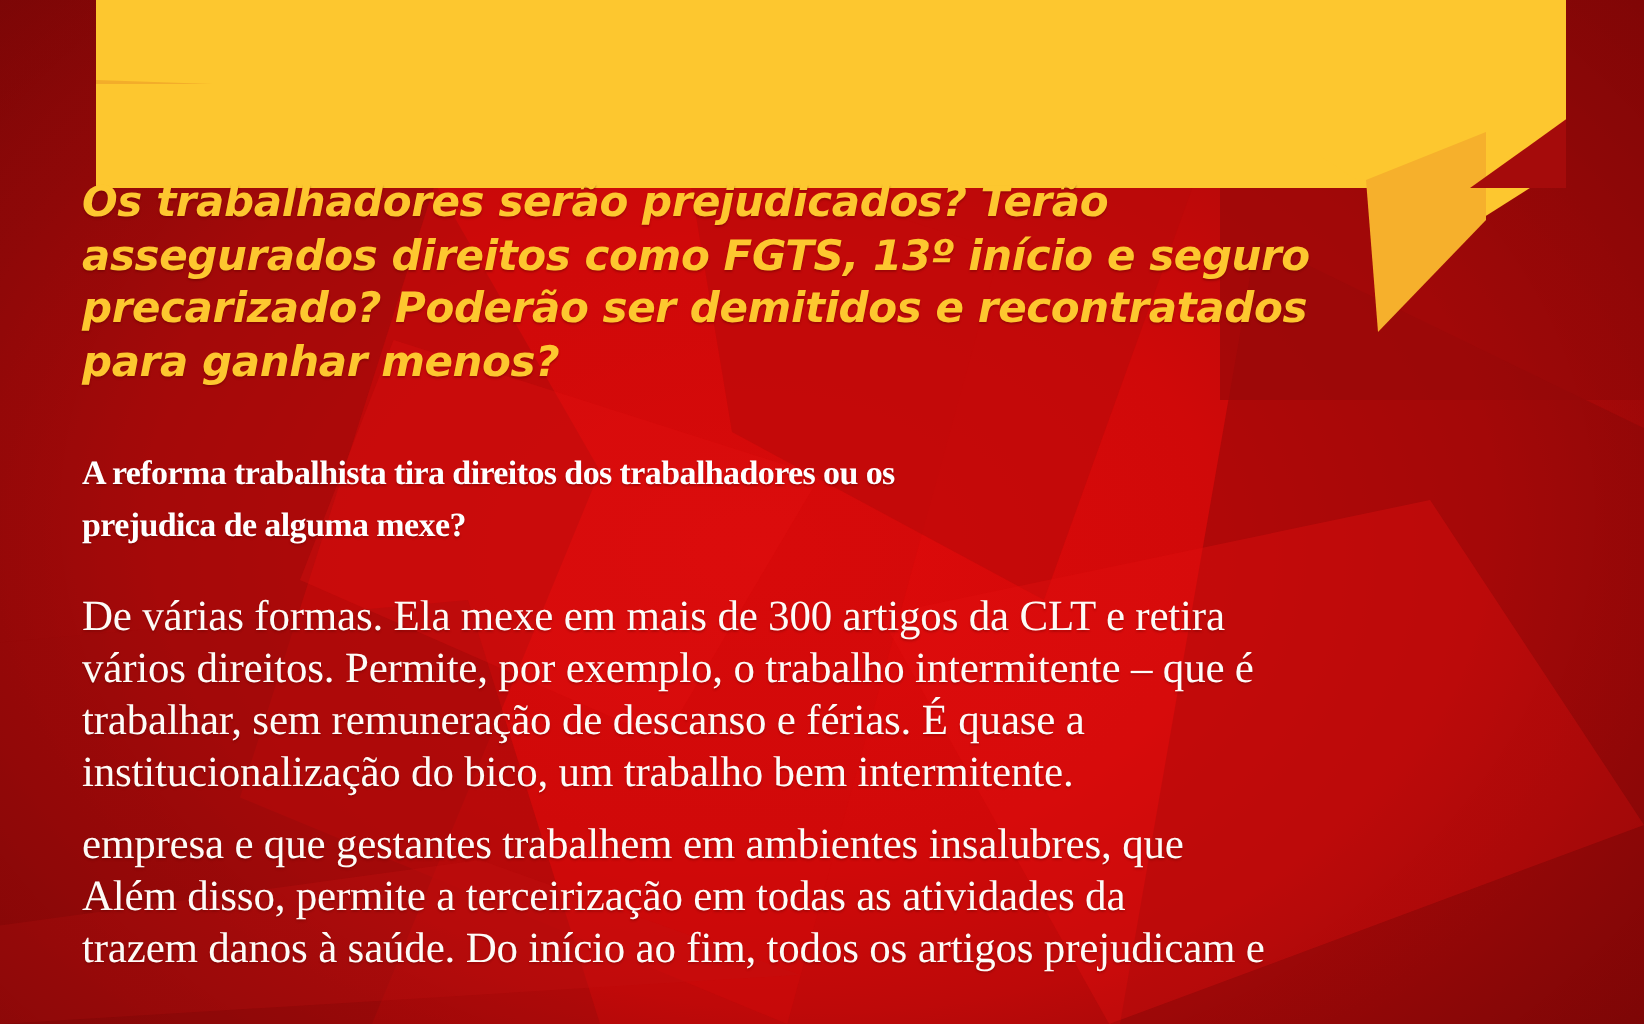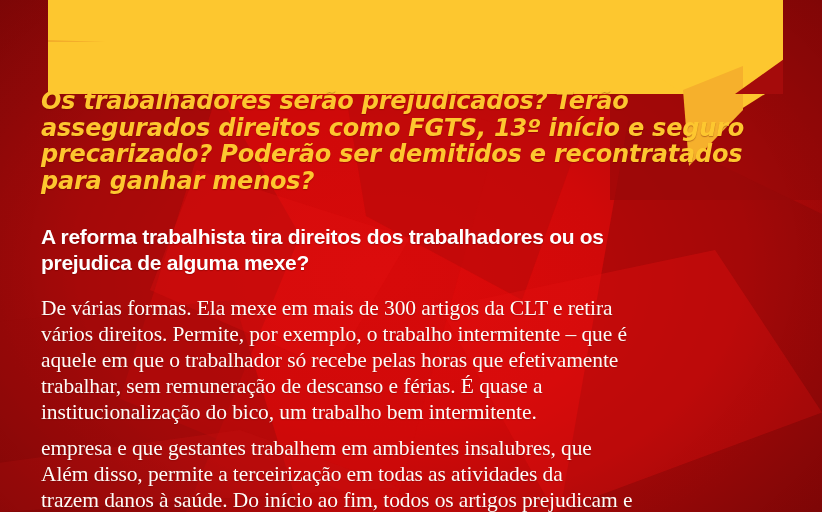--- a/index.html
+++ b/index.html
@@ -101,34 +101,34 @@
   
   .content { position: absolute; left: 0; top: 0; width: 822px; height: 512px; }
 
   .lead {
     position: absolute;
     left: 41px; top: 88px; width: 700px;
     color: #fdc72f;
     font-family: "DejaVu Sans", sans-serif;
     font-weight: bold;
     font-style: italic;
-    font-size: 24px;
+    font-size: 21px;
     line-height: 26.5px;
     letter-spacing: -0.2px;
     text-shadow: 0 1px 1px rgba(90,0,0,.35);
   }
   .lead div { white-space: nowrap; }
 
   .subhead {
     position: absolute;
     left: 41px; top: 224px; width: 720px;
     color: #ffffff;
-    font-family: Liberation Sans, sans-serif;
+    font-family: Liberation Serif, serif;
     font-weight: bold;
-    font-size: 21px;
+    font-size: 17px;
     line-height: 26px;
     letter-spacing: -0.3px;
     text-shadow: 0 1px 1px rgba(90,0,0,.35);
   }
   .subhead div { white-space: nowrap; }
 
   .body-copy {
     position: absolute;
     left: 41px; top: 285px; width: 760px;
     color: #fdfbf7;
@@ -178,21 +178,20 @@
     <div class="subhead" style="color: rgb(255, 255, 255);">
       <div>A reforma trabalhista tira direitos dos trabalhadores ou os</div>
       <div>prejudica de alguma mexe?</div>
     </div>
 
     <div class="body-copy">
       <p>
         </p>
         <div>De várias formas. Ela mexe em mais de 300 artigos da CLT e retira</div>
         <div>vários direitos. Permite, por exemplo, o trabalho intermitente – que é</div>
-        <div>aquele em que o trabalhador só recebe pelas horas que efetivamente</div>
         <div>trabalhar, sem remuneração de descanso e férias. É quase a</div>
         <div>institucionalização do bico, um trabalho bem intermitente.</div>
       <p></p>
       <p>
         </p>
         <div>empresa e que  gestantes trabalhem em ambientes insalubres, que</div>
         <div>Além disso, permite a terceirização em todas as atividades da</div>
         <div>trazem danos à saúde. Do início ao fim, todos os artigos prejudicam e</div>
 
       <p></p>

